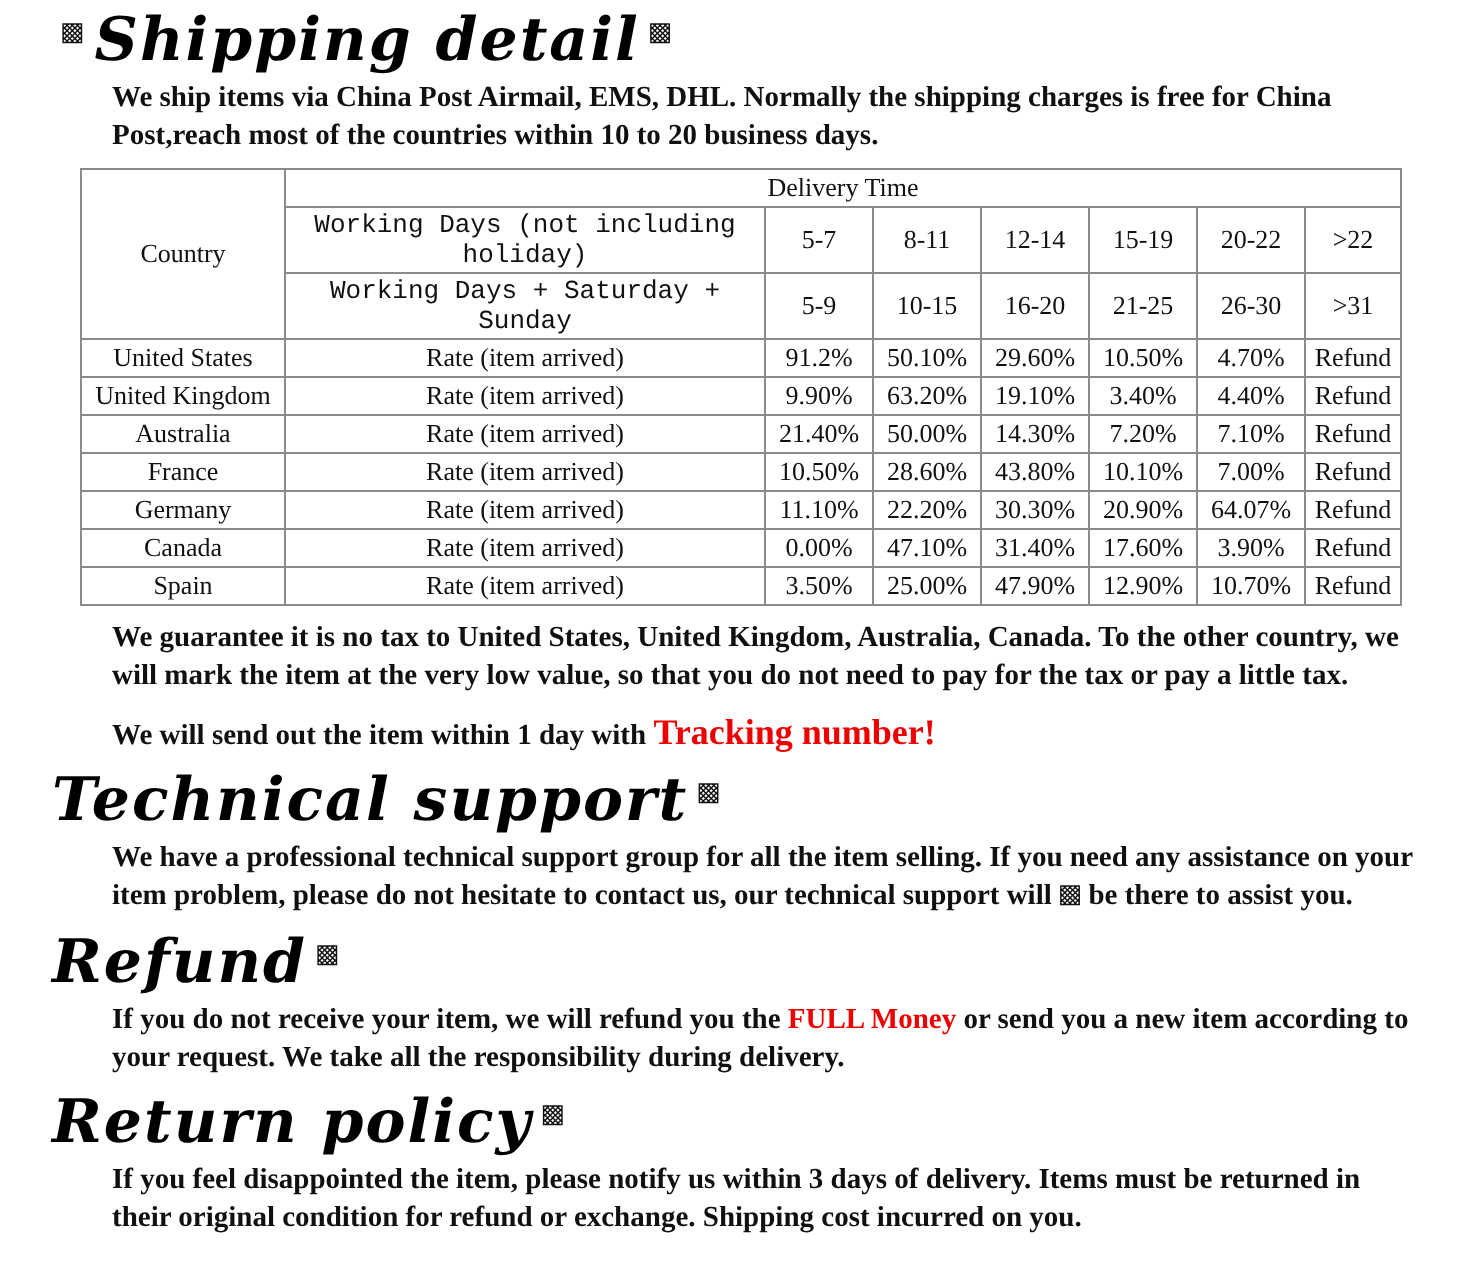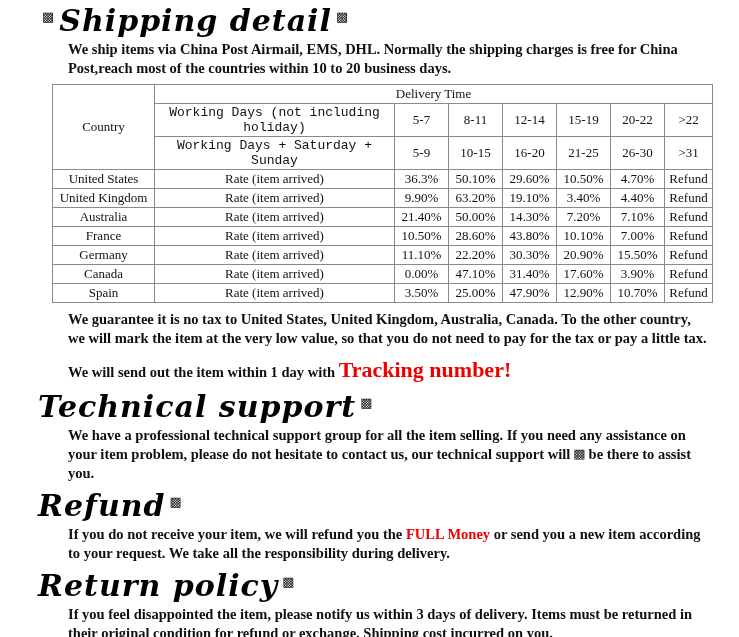--- a/index.html
+++ b/index.html
@@ -1,42 +1,41 @@
 <!DOCTYPE html>
 <html><head>
 <meta charset="utf-8">
 <style>
   * { box-sizing: border-box; }
   body { margin: 0; background: #ffffff; }
   .page {
     width: 739px; height: 637px; background: #ffffff; color: #111;
     font-family: "Liberation Serif", serif; overflow: hidden; position: relative;
     padding-top: 2px;
-    padding-left: 12px;
   }
   .script-heading {
     font-family: "DejaVu Serif", serif;
     font-style: italic; font-weight: bold;
     font-size: 30px; line-height: 1.1;
     margin: 2px 0 3px 26px; letter-spacing: 1px; color: #000;
     white-space: nowrap;
   }
   .tofu {
     display: inline-block;
     font-style: normal; font-weight: normal;
     font-size: 13px; line-height: 1; color: #111;
     vertical-align: 10px; margin: 0 4px;
   }
   .tofu.inline { vertical-align: 1px; margin: 0 3px; }
   .para {
     font-size: 14.5px; font-weight: bold; line-height: 1.32;
     margin: 1px 28px 6px 56px; color: #101010;
   }
   .red { color: #ee0000; }
-  .dispatch-highlight { font-size: 22px; }
+  .dispatch-highlight { font-size: 18px; }
   table.delivery {
     border-collapse: collapse; margin: 4px 0 7px 40px;
     font-size: 13px; font-weight: normal; color: #111;
     font-family: "Liberation Serif", serif;
   }
   table.delivery td {
     border: 1px solid #8a8a8a; text-align: center;
     padding: 1px 3px; height: 19px; background: #fff;
   }
   td.col-country { width: 102px; }
@@ -75,21 +74,21 @@
         <td class="col-num">10-15</td>
         <td class="col-num">16-20</td>
         <td class="col-num">21-25</td>
         <td class="col-num">26-30</td>
         <td class="col-last">&gt;31</td>
       </tr>
 
       <tr>
         <td>United States</td>
         <td>Rate (item arrived)</td>
-        <td>36.3%</td>
+        <td>91.2%</td>
         <td>50.10%</td>
         <td>29.60%</td>
         <td>10.50%</td>
         <td>4.70%</td>
         <td>Refund</td>
       </tr>
       <tr>
         <td>United Kingdom</td>
         <td>Rate (item arrived)</td>
         <td>9.90%</td>
@@ -119,21 +118,21 @@
         <td>7.00%</td>
         <td>Refund</td>
       </tr>
       <tr>
         <td>Germany</td>
         <td>Rate (item arrived)</td>
         <td>11.10%</td>
         <td>22.20%</td>
         <td>30.30%</td>
         <td>20.90%</td>
-        <td>15.50%</td>
+        <td>64.07%</td>
         <td>Refund</td>
       </tr>
       <tr>
         <td>Canada</td>
         <td>Rate (item arrived)</td>
         <td>0.00%</td>
         <td>47.10%</td>
         <td>31.40%</td>
         <td>17.60%</td>
         <td>3.90%</td>

